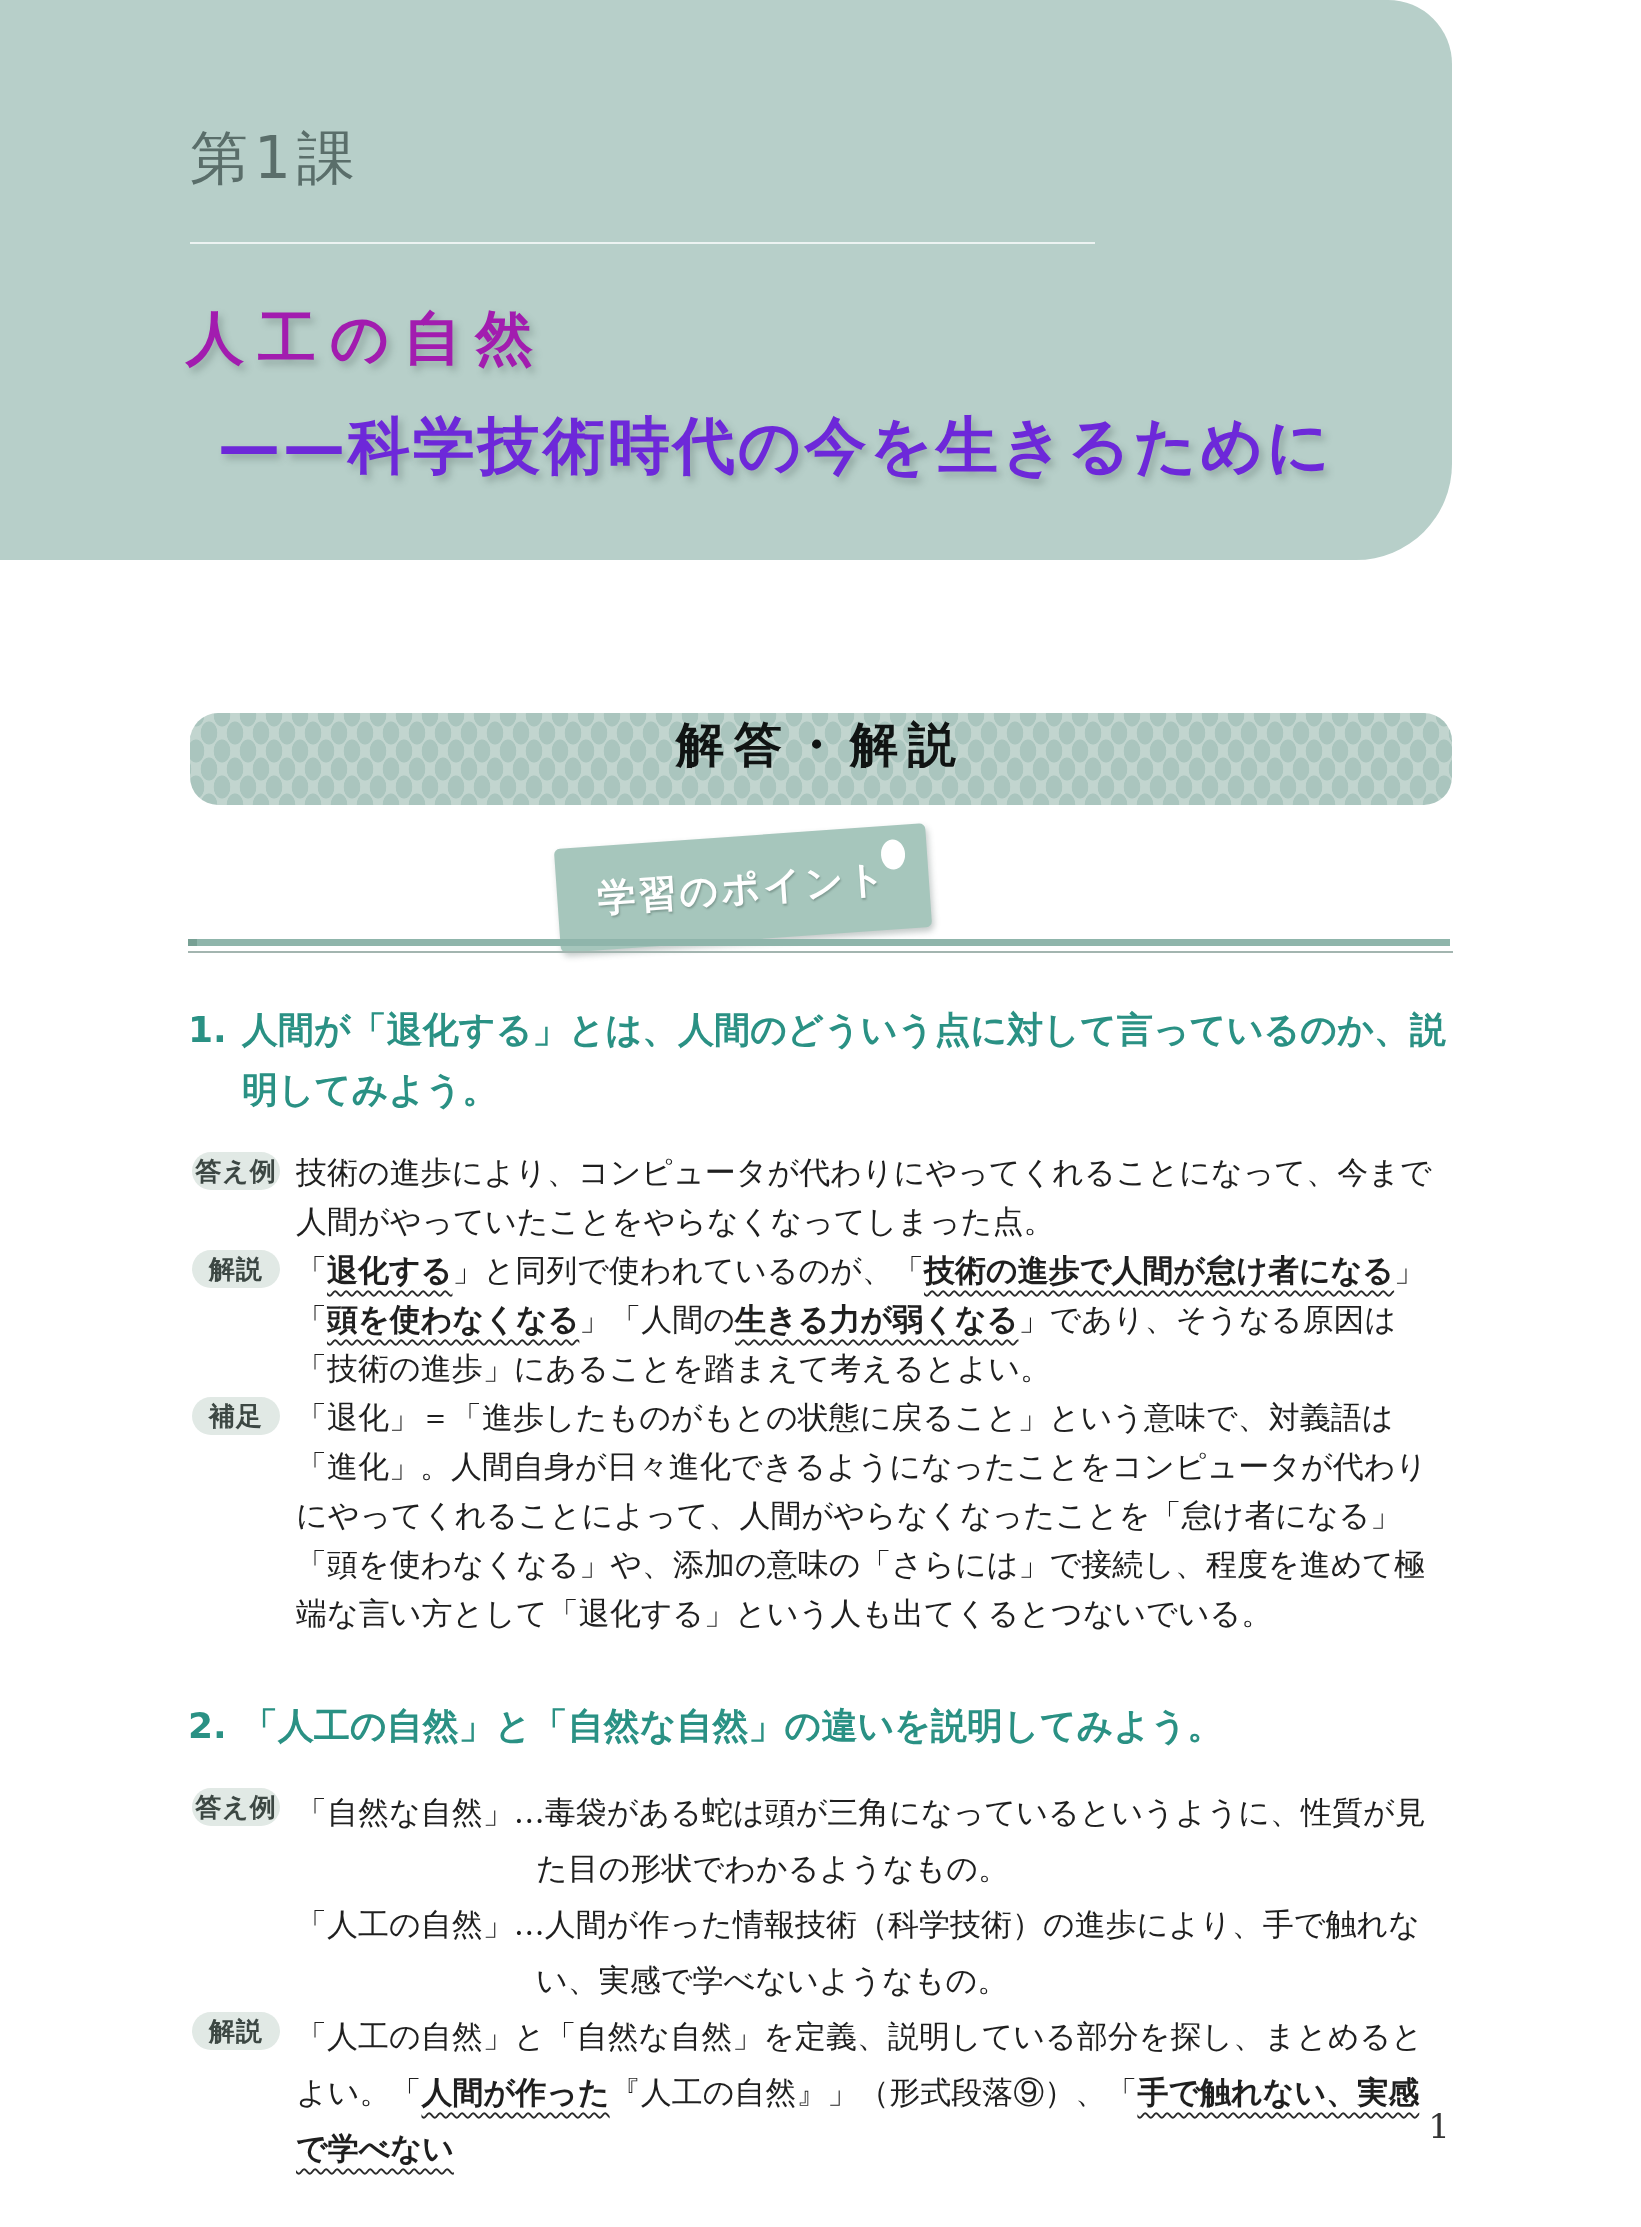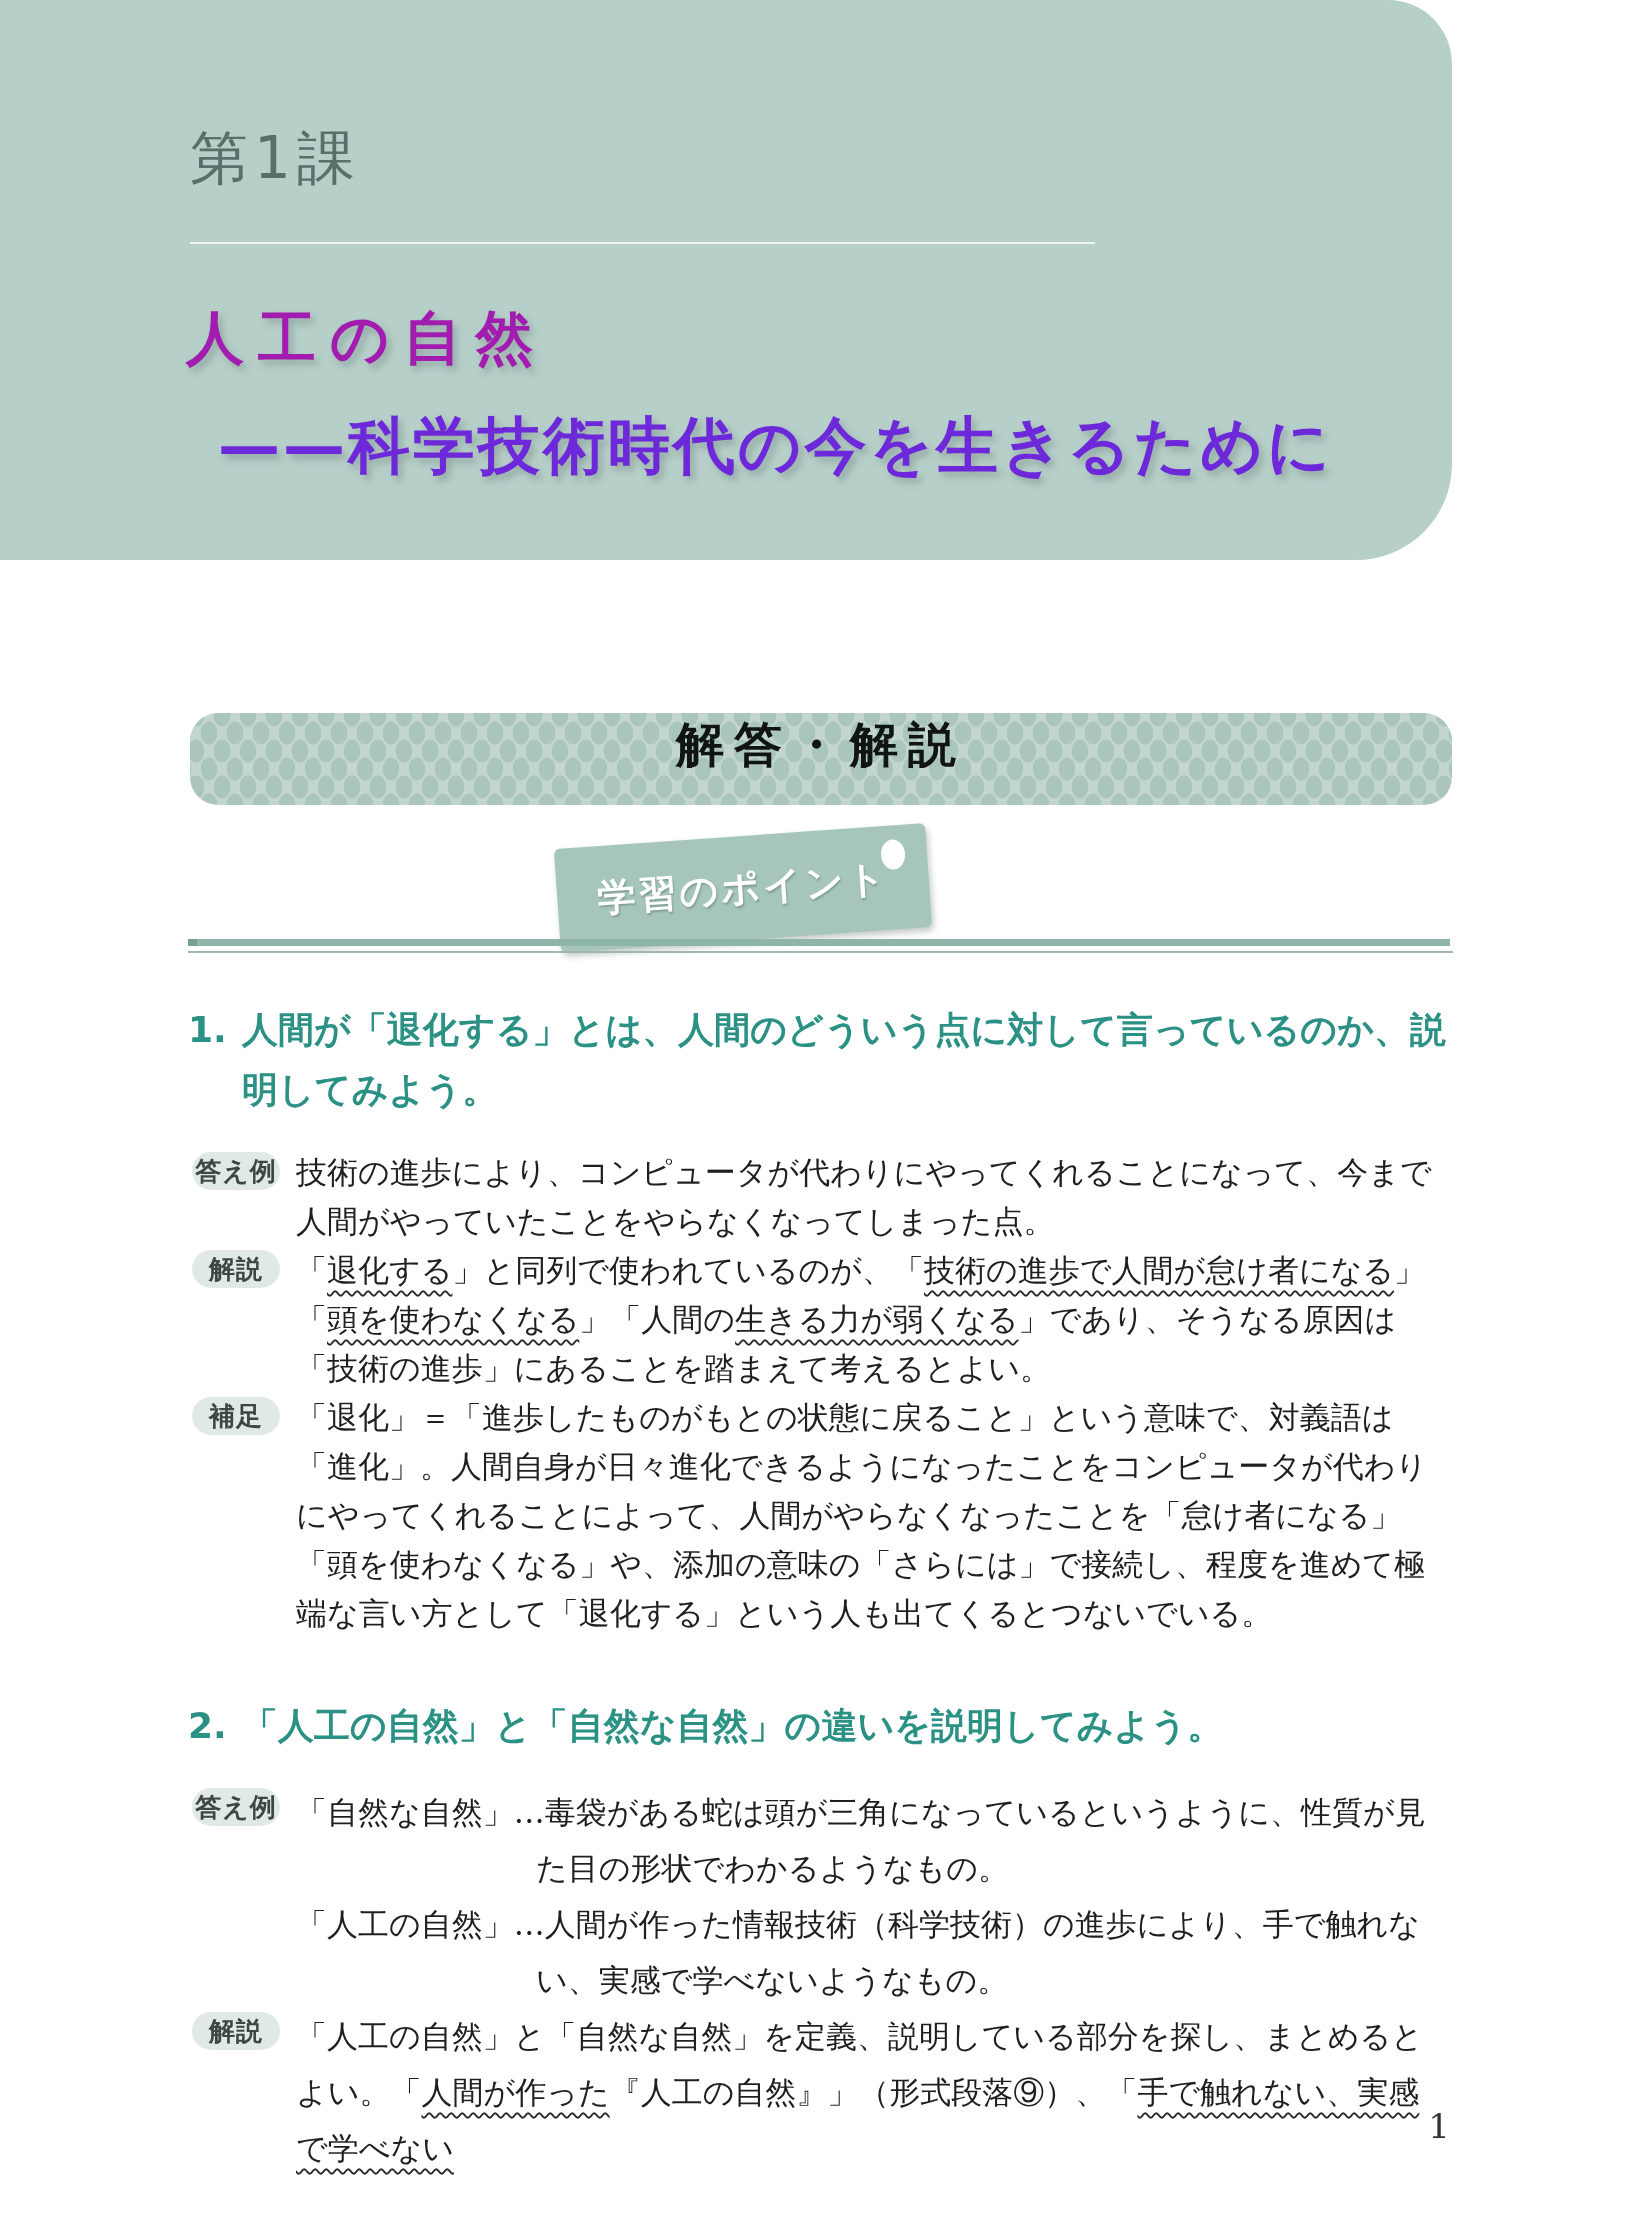--- a/index.html
+++ b/index.html
@@ -40,21 +40,21 @@
   .q-prompt{flex:1 1 auto;}
   .q2-heading{margin-top:58px;}
 
   .sections{margin-top:28px;}
   .section-row{display:flex;align-items:flex-start;padding-left:4px;}
   .section-badge{flex:0 0 auto;width:88px;height:38px;margin-top:4px;margin-right:16px;background:#e1e9e5;border-radius:19px;
     font-size:26px;line-height:38px;font-weight:600;color:#3c4743;text-align:center;letter-spacing:1px;}
   .section-body{flex:1 1 auto;font-family:"DejaVu Serif","Liberation Serif",serif;font-size:31px;line-height:49px;color:#1f1f1f;}
   .q2 .section-body{line-height:56px;}
   .hang-item{padding-left:240px;text-indent:-240px;}
-  .wavy{text-decoration:underline;text-decoration-style:wavy;text-decoration-thickness:1.8px;text-underline-offset:9px;text-decoration-color:#2b2b2b;}
+  .wavy{text-decoration:underline;text-decoration-style:wavy;text-decoration-thickness:1.8px;text-underline-offset:9px;text-decoration-color:#2b2b2b;font-weight:bold;}
 
   .page-number{position:absolute;left:188px;top:2106px;width:1262px;text-align:right;font-family:"DejaVu Serif","Liberation Serif",serif;font-size:34px;color:#333333;}
 </style>
 </head>
 <body>
 
 <div class="page">
 
   <div class="header-block">
     <div class="lesson-label">第1課</div>

